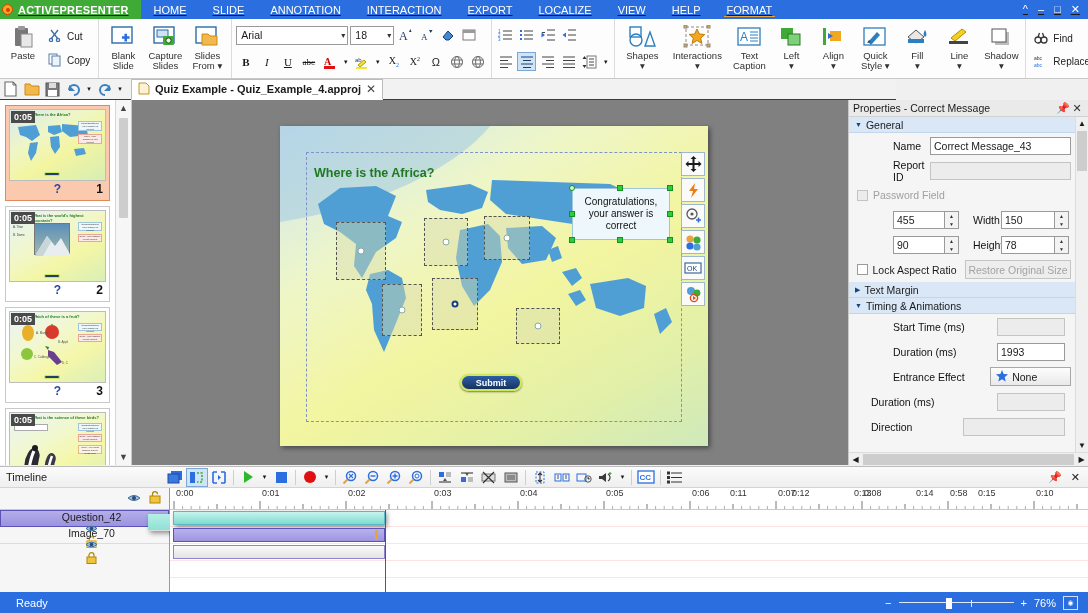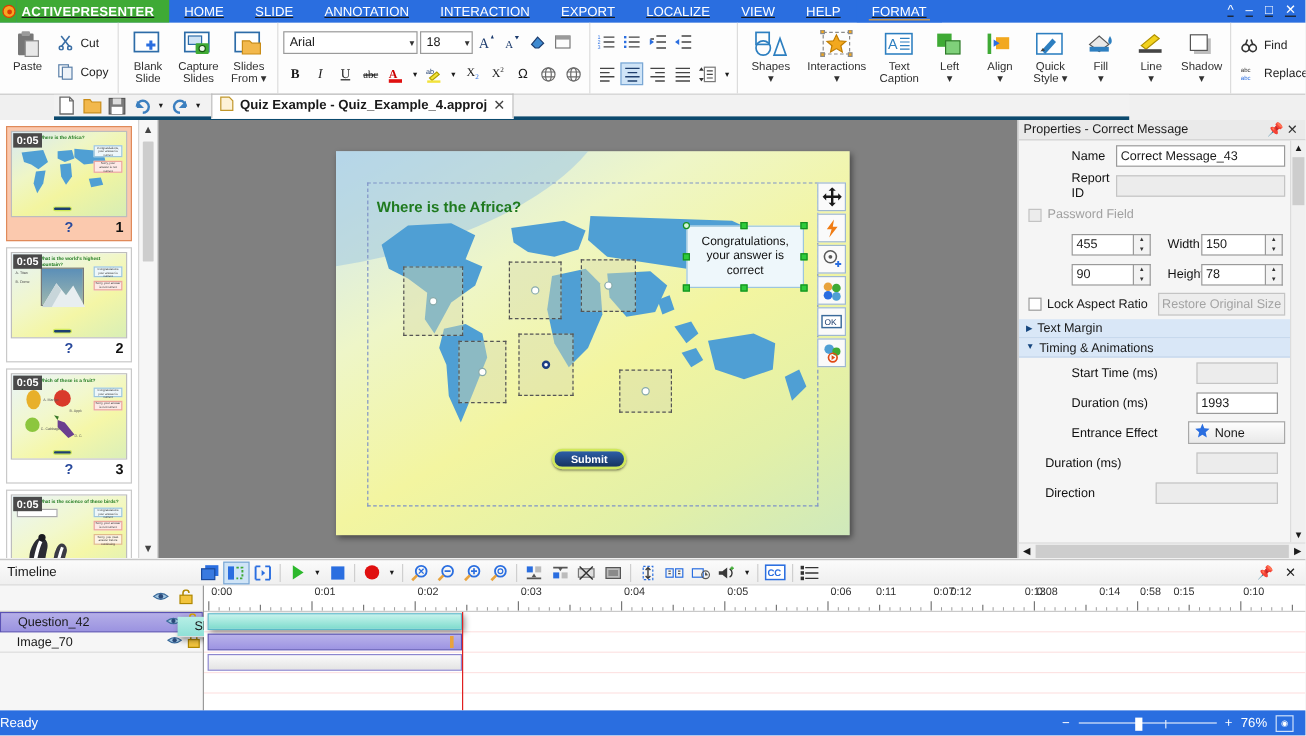--- a/index.html
+++ b/index.html
@@ -39,21 +39,21 @@
   
   .fontgrp { flex-direction:column; justify-content:space-around; padding:3px 4px; }
   .frow { display:flex; align-items:center; gap:2px; height:21px; }
   .combo { height:19px; border:1px solid #9a9a9a; background:#fff; display:flex; align-items:center; padding:0 2px 0 4px; font-size:10.5px; }
   .combo .cv { flex:1; white-space:nowrap; overflow:hidden; }
   .combo .ca { font-size:8px; color:#333; padding-left:3px; }
   .tb { width:19px; height:19px; display:flex; align-items:center; justify-content:center; font-size:11px; cursor:default; border:1px solid transparent; }
   .tb.on { background:#cfe4f7; border:1px solid #7aa7d4; }
 
   
-  .filebar { position:absolute; left:0; top:79px; width:896px; height:21px; background:#f2f2f2; border-bottom:3px solid #0c4a6e; display:flex; align-items:center;margin-left:45px; }
+  .filebar { position:absolute; left:0; top:79px; width:896px; height:21px; background:#f2f2f2; border-bottom:1px solid #0c4a6e; display:flex; align-items:center; }
   .qbtn { width:21px; height:19px; display:flex; align-items:center; justify-content:center; cursor:default; }
   .doctab { height:21px; display:flex; align-items:center; gap:5px; padding:0 6px; background:#fff; border:1px solid #bcbcbc; border-bottom:1px solid #fff; font-size:11px; font-weight:bold; margin-left:6px; }
   .doctab .x { font-weight:normal; font-size:12px; color:#444; cursor:default; }
 
   
   .slidepanel { position:absolute; left:0; top:100px; width:132px; height:365px; background:#fff; border-right:1px solid #c9c9c9; overflow:hidden; }
   .thumb-wrap { position:absolute; left:0; top:0; width:115px; }
   .thumb { margin:5px 5px 0 5px; border:1px solid #c9c9c9; background:#fff; padding:3px; position:relative; }
   .thumb.sel { background:#fbc9ae; border:1px solid #e08a5a; }
   .thumb .slideimg { position:relative; height:72px; border:1px solid #bdbdbd; overflow:hidden; }
@@ -115,38 +115,38 @@
   .props-hscroll .thumbh { flex:1; margin:1px; background:#cdcdcd; height:11px; }
 
   
   .timeline { position:absolute; left:0; top:466px; width:1088px; height:126px; background:#f3f3f3; border-top:1px solid #bcbcbc; }
   .tl-head { height:21px; display:flex; align-items:center; border-bottom:1px solid #d4d4d4; background:linear-gradient(180deg,#fbfbfb,#efefef); }
   .tl-head .ttl { padding-left:6px; font-size:11px; width:164px; }
   .tbtn { width:22px; height:19px; display:flex; align-items:center; justify-content:center; }
   .tsep { width:1px; height:15px; background:#cfcfcf; margin:0 3px; }
   .tl-cols { position:absolute; left:0; top:21px; width:170px; bottom:0; background:#f6f6f6; border-right:1px solid #9a9a9a; }
   .tl-colhdr { height:22px; display:flex; align-items:center; justify-content:flex-end; gap:8px; padding-right:8px; border-bottom:1px solid #c9c9c9; }
-  .trk { height:17px; display:flex; align-items:center; padding-left:14px; font-size:10.5px; border-bottom:1px solid #dcdcdc; }
+  .trk { height:17px; display:flex; align-items:center; padding-left:14px; font-size:10.5px; border-bottom:1px solid #dcdcdc;flex-direction:column; }
   .trk .nm { flex:1; }
   .trk .ei { width:16px; text-align:center; }
   .trk.slide { background:linear-gradient(180deg,#b6efe6,#8fe0d6); }
   .trk.sel { background:linear-gradient(180deg,#b4aee8,#9b93e0); border:1px solid #5a52b5; }
   .tl-ruler { position:absolute; left:170px; top:21px; right:0; height:22px; background:#fff; border-bottom:1px solid #c9c9c9; overflow:hidden; }
   .tick { position:absolute; top:0; font-size:9px; color:#333; }
   .tl-tracks { position:absolute; left:170px; top:43px; right:0; bottom:0; background:#fff; overflow:hidden; }
   .tl-row { height:17px; border-bottom:1px solid #fde3e3; position:relative; }
   .bar { position:absolute; left:3px; top:1px; height:14px; }
   .bar.slide { background:linear-gradient(180deg,#c6f3ec,#7fdccd); border:1px solid #5ab9c9; }
   .bar.sel { background:linear-gradient(180deg,#b9b2ea,#9d94e2); border:1.5px solid #5a52b5; }
   .bar.img { background:linear-gradient(180deg,#fafafa,#e4e4e4); border:1px solid #8d86cf; }
   .playhead { position:absolute; top:0; bottom:0; width:1px; background:#e02020; }
 
   
   .status { position:absolute; left:0; bottom:0; width:1088px; height:21px; background:#2a6ee0; color:#fff; display:flex; align-items:center; font-size:11px; }
-  .status .rdy { padding-left:0; }
+  .status .rdy { padding-left:16px; }
   .zoomwrap { margin-left:auto; display:flex; align-items:center; gap:7px; padding-right:10px; }
   .ztrack { position:relative; width:115px; height:10px; display:flex; align-items:center; }
   .ztrack .ln { width:100%; height:1.5px; background:#dfe9fb; }
   .ztrack .kn { position:absolute; left:47px; top:0; width:6px; height:11px; background:#fff; }
   .ztrack .mid { position:absolute; left:72px; top:2px; width:1.5px; height:7px; background:#dfe9fb; }
   .zfit { width:15px; height:14px; border:1px solid #cfe0fa; display:flex; align-items:center; justify-content:center; font-size:7px; }
 </style>
 </head>
 <body>
 
@@ -794,20 +794,24 @@
 
   <div class="props">
     <div class="props-head">
       <span class="t">Properties - Correct Message</span>
       <span class="ic">📌</span>
       <span class="ic">✕</span>
     </div>
 
     <div class="props-body">
 
+      <div class="sect">
+        <span class="tri">▼</span>
+        <span>General</span>
+      </div>
       <div class="prow">
         <span class="lbl">Name</span>
         <span class="inp" style="width:152px">Correct Message_43</span>
       </div>
       <div class="prow">
         <span class="lbl">Report ID</span>
         <span class="inp dis" style="width:152px"></span>
       </div>
       <div class="ckrow">
         <span class="ck dis"></span>

